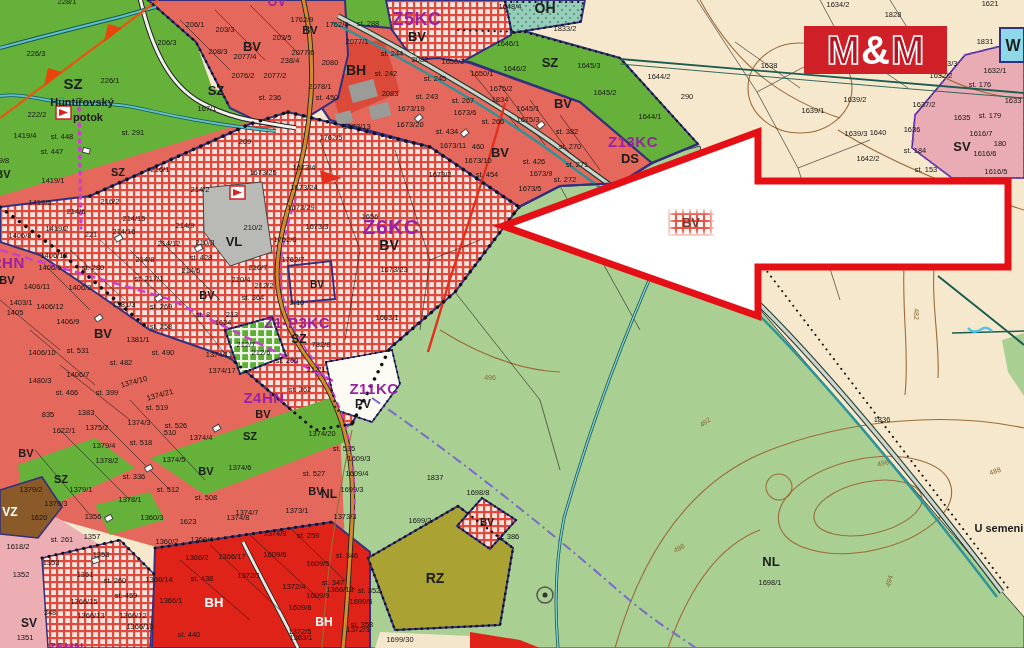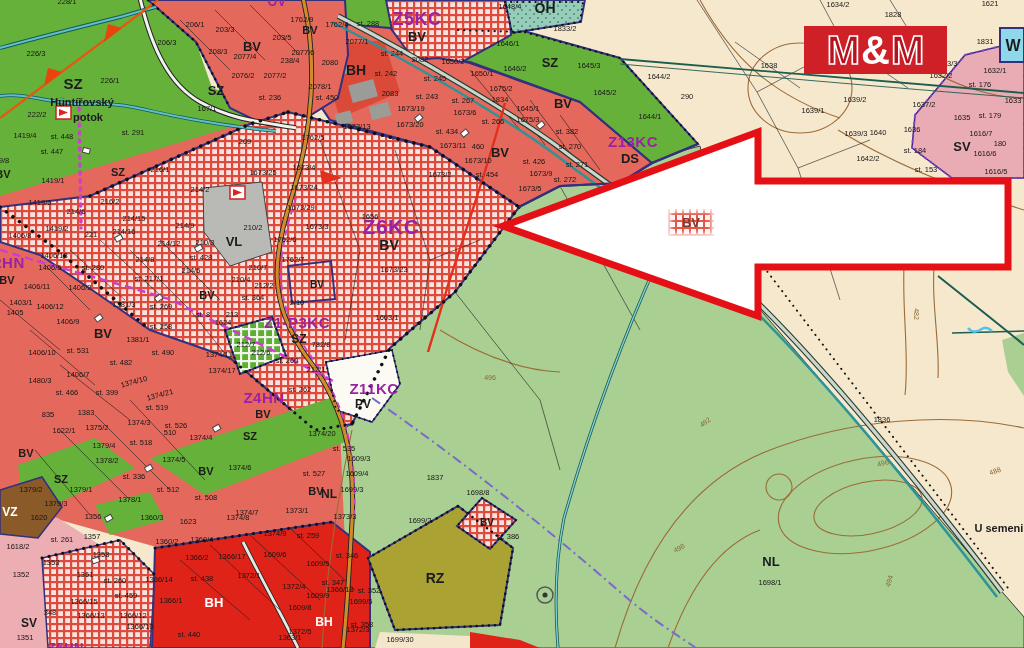--- a/index.html
+++ b/index.html
@@ -364,21 +364,21 @@
       <span class="l" style="left: 440px; top: 175px; transform: translate(-50%, -50%);">1673/2</span>
       <span class="l" style="left: 370px; top: 217px; transform: translate(-50%, -50%);">1656</span>
       <span class="l" style="left: 394px; top: 270px; transform: translate(-50%, -50%); text-align: right;">1673/23</span>
       <span class="l" style="left: 387px; top: 318px; transform: translate(-50%, -50%);">1663/1</span>
       <span class="l" style="left: 304px; top: 168px; transform: translate(-50%, -50%);">1673/4</span>
       <span class="l" style="left: 304px; top: 188px; transform: translate(-50%, -50%);">1673/24</span>
       <span class="l" style="left: 301px; top: 208px; transform: translate(-50%, -50%);">1673/29</span>
       <span class="l" style="left: 317px; top: 227px; transform: translate(-50%, -50%);">1673/3</span>
       <span class="l" style="left: 285px; top: 240px; transform: translate(-50%, -50%);">1762/6</span>
       <span class="l" style="left: 293px; top: 260px; transform: translate(-50%, -50%);">1762/7</span>
-      <span class="l" style="left: 313px; top: 138px; transform: translate(-50%, -50%);">1762/5</span>
+      <span class="l" style="left: 313px; top: 138px; transform: translate(-50%, -50%); padding-left: 36px;">1762/5</span>
       <span class="l" style="left: 263px; top: 173px; transform: translate(-50%, -50%);">1673/25</span>
       <span class="l" style="left: 297px; top: 303px; transform: translate(-50%, -50%);">2/10</span>
       <span class="l" style="left: 321px; top: 345px; transform: translate(-50%, -50%);">782/8</span>
       <span class="l" style="left: 37px; top: 115px; transform: translate(-50%, -50%);">222/2</span>
       <span class="l" style="left: 62px; top: 137px; transform: translate(-50%, -50%);">st. 448</span>
       <span class="l" style="left: 25px; top: 136px; transform: translate(-50%, -50%);">1419/4</span>
       <span class="l" style="left: 52px; top: 152px; transform: translate(-50%, -50%);">st. 447</span>
       <span class="l" style="left: 53px; top: 181px; transform: translate(-50%, -50%);">1419/1</span>
       <span class="l" style="left: 133px; top: 133px; transform: translate(-50%, -50%);">st. 291</span>
       <span class="l" style="left: 160px; top: 170px; transform: translate(-50%, -50%);">216/1</span>
@@ -485,21 +485,21 @@
       <span class="l" style="left: 249px; top: 576px; transform: translate(-50%, -50%);">1372/1</span>
       <span class="l" style="left: 126px; top: 596px; transform: translate(-50%, -50%);">st. 459</span>
       <span class="l" style="left: 171px; top: 601px; transform: translate(-50%, -50%);">1366/1</span>
       <span class="l" style="left: 84px; top: 602px; transform: translate(-50%, -50%);">1366/15</span>
       <span class="l" style="left: 91px; top: 616px; transform: translate(-50%, -50%);">1366/13</span>
       <span class="l" style="left: 133px; top: 616px; transform: translate(-50%, -50%);">1366/12</span>
       <span class="l" style="left: 140px; top: 627px; transform: translate(-50%, -50%);">1366/10</span>
       <span class="l" style="left: 50px; top: 613px; transform: translate(-50%, -50%);">348</span>
       <span class="l" style="left: 25px; top: 638px; transform: translate(-50%, -50%);">1351</span>
       <span class="l" style="left: 189px; top: 635px; transform: translate(-50%, -50%);">st. 440</span>
-      <span class="l" style="left: 290px; top: 638px; transform: translate(-50%, -50%);">1363/1</span>
+      <span class="l" style="left: 301px; top: 638px; transform: translate(-50%, -50%);">1363/1</span>
       <span class="l" style="left: 197px; top: 558px; transform: translate(-50%, -50%);">1366/2</span>
       <span class="l" style="left: 340px; top: 590px; transform: translate(-50%, -50%);">1366/18</span>
       <span class="l" style="left: 318px; top: 596px; transform: translate(-50%, -50%);">1609/9</span>
       <span class="l" style="left: 300px; top: 608px; transform: translate(-50%, -50%);">1609/8</span>
       <span class="l" style="left: 294px; top: 587px; transform: translate(-50%, -50%);">1372/4</span>
       <span class="l" style="left: 358px; top: 630px; transform: translate(-50%, -50%);">1372/3</span>
       <span class="l" style="left: 300px; top: 632px; transform: translate(-50%, -50%);">1372/5</span>
       <span class="l" style="left: 318px; top: 564px; transform: translate(-50%, -50%);">1609/5</span>
       <span class="l" style="left: 333px; top: 583px; transform: translate(-50%, -50%);">st. 347</span>
       <span class="l" style="left: 369px; top: 591px; transform: translate(-50%, -50%);">st. 352</span>

